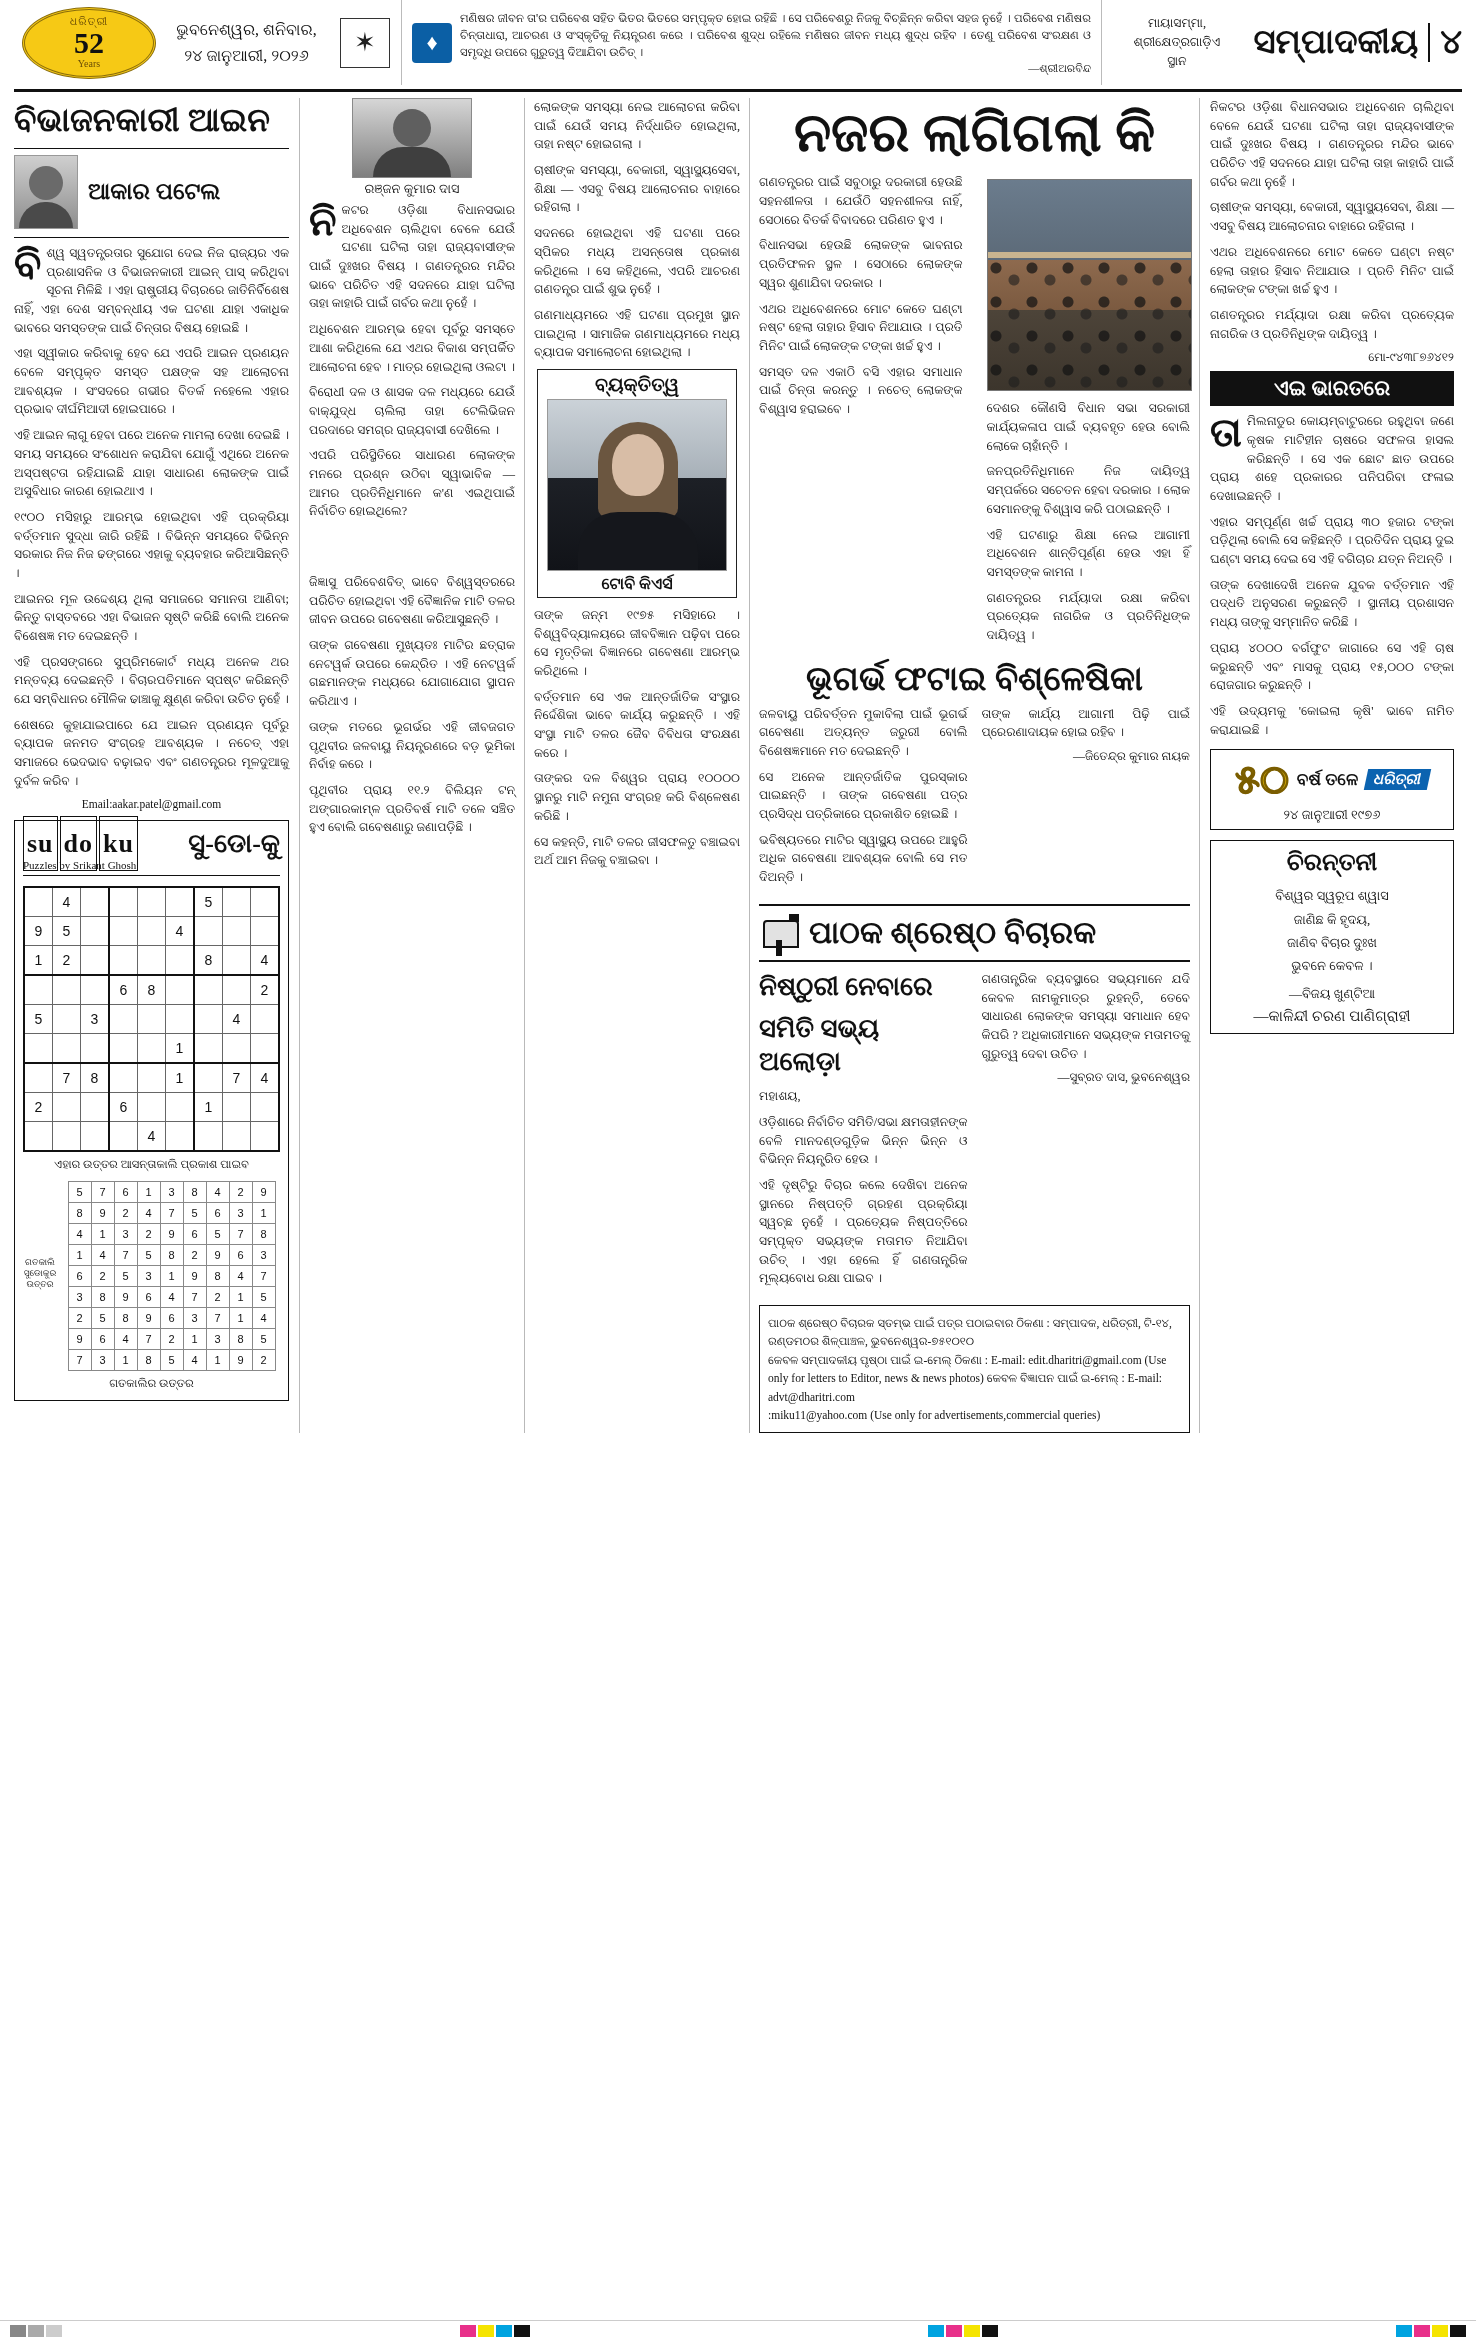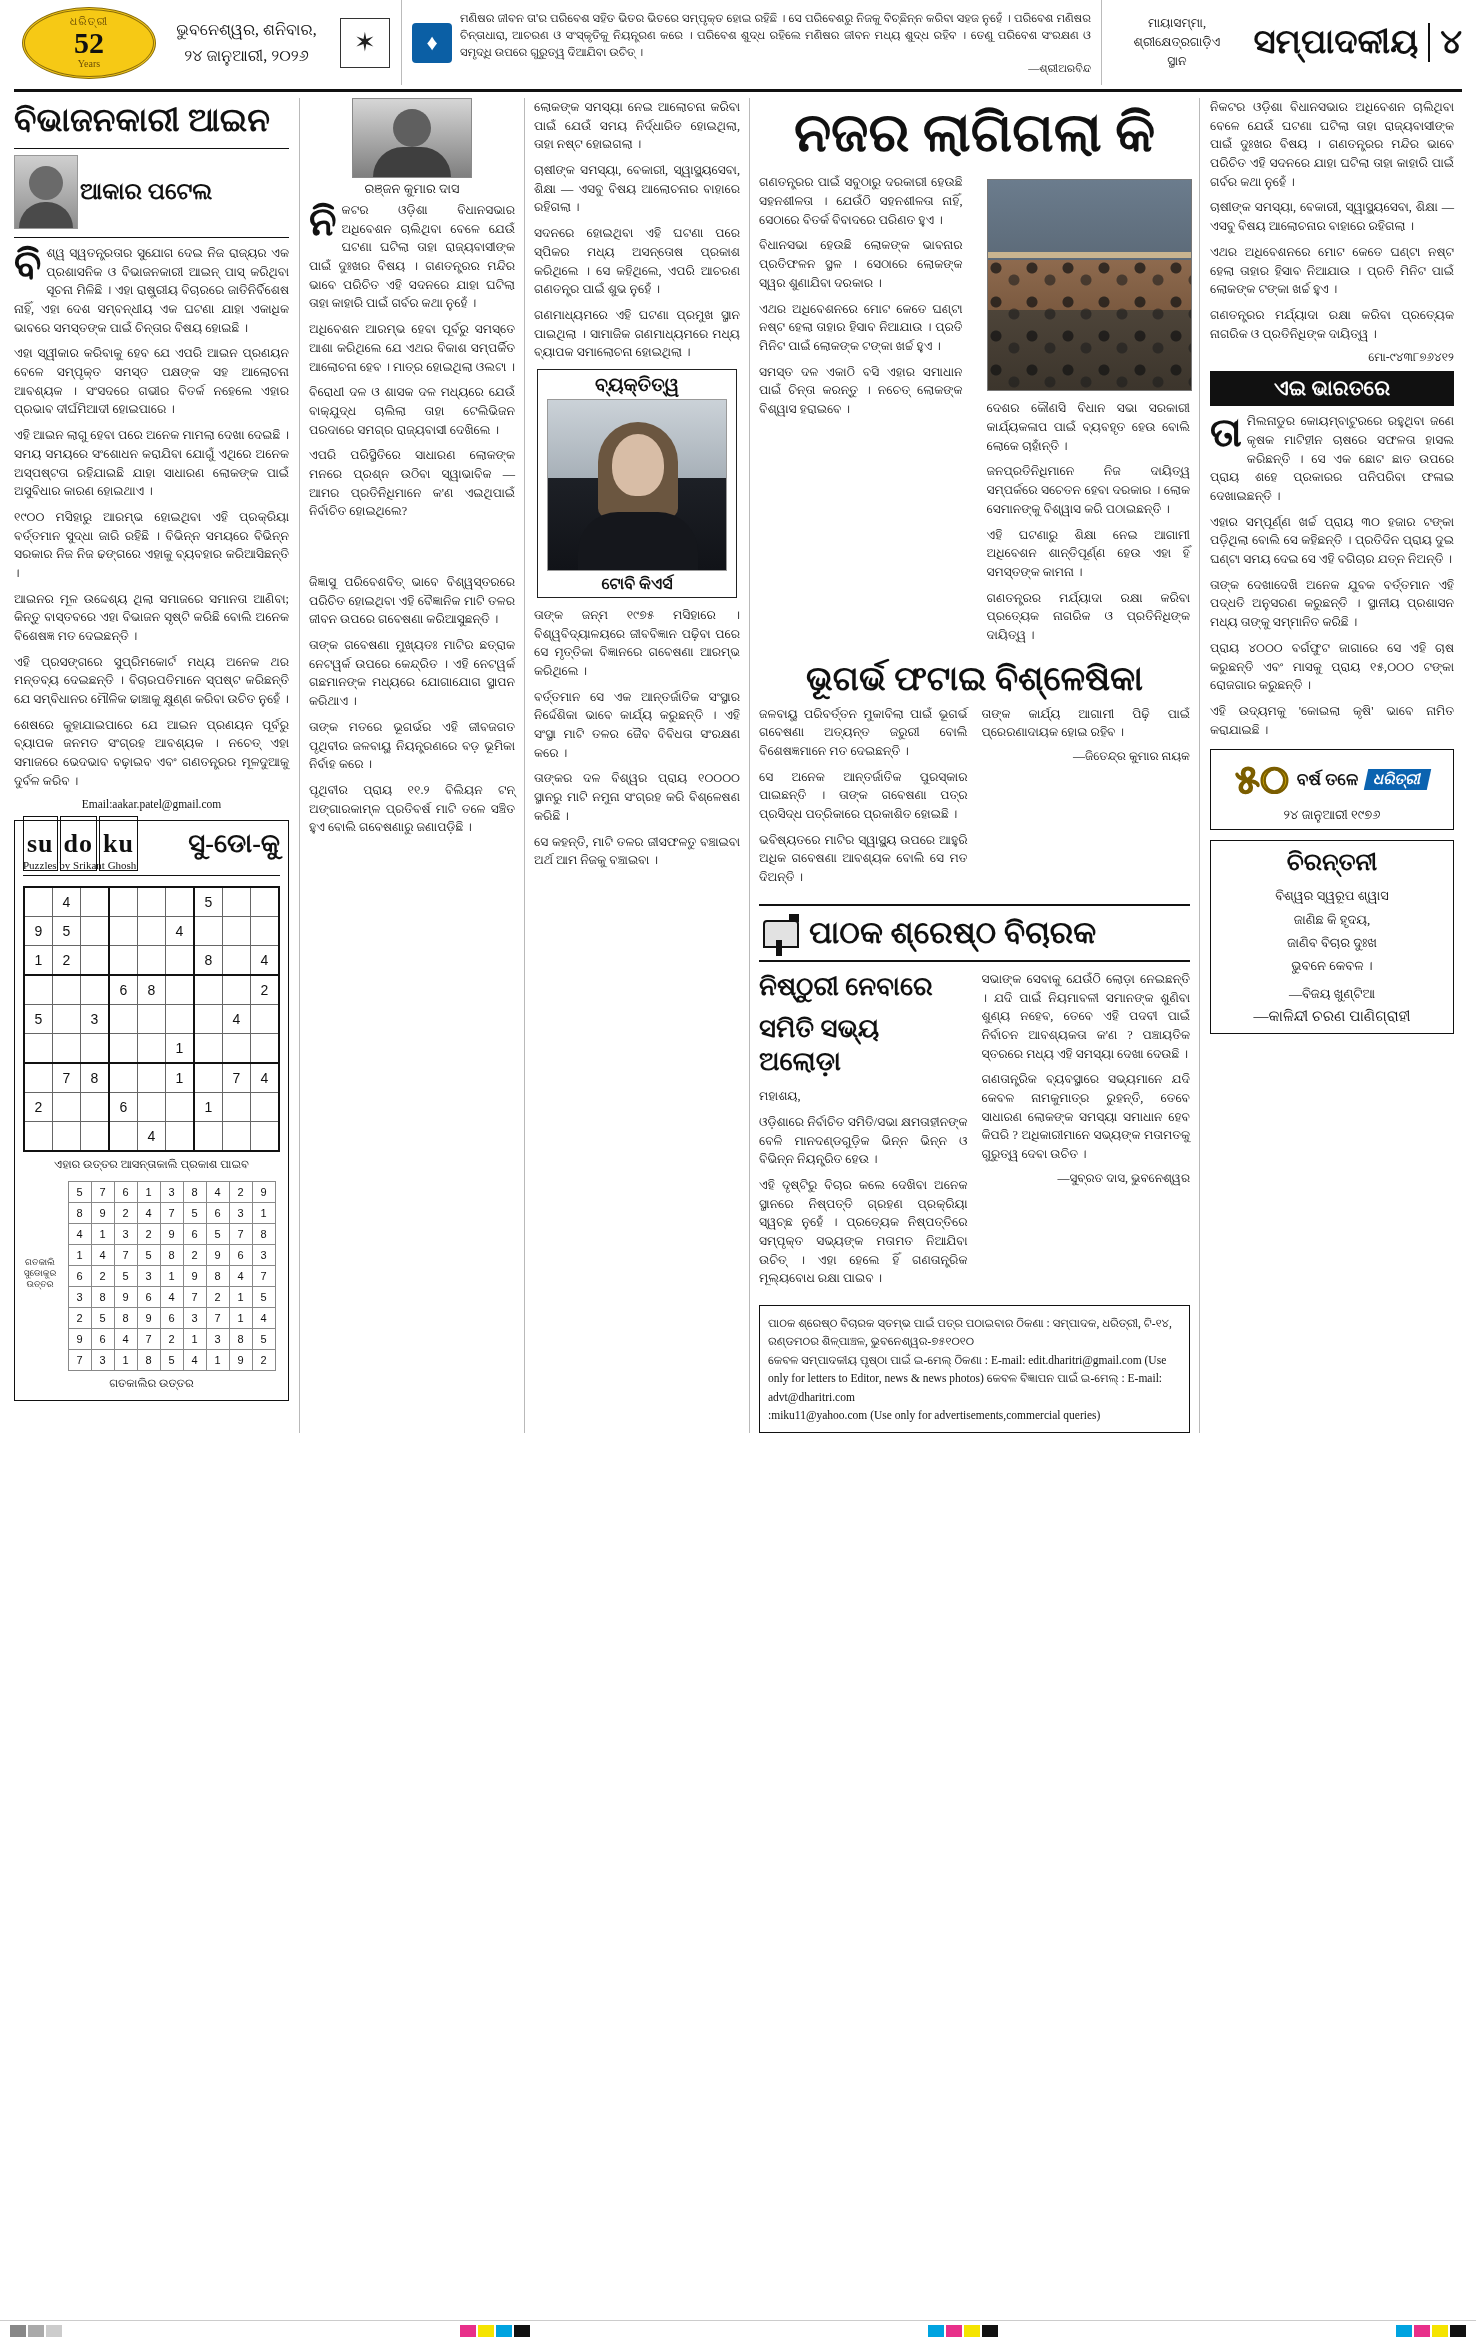--- a/index.html
+++ b/index.html
@@ -90,21 +90,21 @@
 
   h1.headline{
     font-size:33px;font-weight:bold;margin:4px 0 8px;line-height:1.15;
   }
   .big-head{
     font-size:54px;font-weight:bold;text-align:center;line-height:1.1;margin:6px 0 10px;
   }
   .rule{border-top:1px solid #111;margin:6px 0;}
 
   .byline{
-    display:flex;align-items:center;gap:2px;margin:6px 0 8px;
+    display:flex;align-items:center;gap:10px;margin:6px 0 8px;
   }
   .mugshot{
     width:62px;height:72px;background:linear-gradient(180deg,#cfcfcf,#8d8d8d);
     border:1px solid #999;position:relative;overflow:hidden;flex:0 0 auto;
   }
   .mugshot::after{
     content:"";position:absolute;left:14px;top:10px;width:34px;height:34px;border-radius:50%;
     background:#6a6a6a;
   }
   .mugshot::before{
@@ -647,21 +647,20 @@
 
       <div style="display:flex;gap:14px;">
         <div style="flex:1;">
           <div class="letter-head">ନିଷ୍ଠୁରୀ ନେବାରେ</div>
           <div class="letter-head">ସମିତି ସଭ୍ୟ ଅଲୋଡ଼ା</div>
           <p class="body">ମହାଶୟ,</p>
           <p class="body">ଓଡ଼ିଶାରେ ନିର୍ବାଚିତ ସମିତି/ସଭା କ୍ଷମତାହୀନଙ୍କ ବେଳି ମାନଦଣ୍ଡଗୁଡ଼ିକ ଭିନ୍ନ ଭିନ୍ନ ଓ ବିଭିନ୍ନ ନିୟନ୍ତ୍ରିତ ହେଉ ।</p>
           <p class="body">ଏହି ଦୃଷ୍ଟିରୁ ବିଚାର କଲେ ଦେଖିବା ଅନେକ ସ୍ଥାନରେ ନିଷ୍ପତ୍ତି ଗ୍ରହଣ ପ୍ରକ୍ରିୟା ସ୍ୱଚ୍ଛ ନୁହେଁ । ପ୍ରତ୍ୟେକ ନିଷ୍ପତ୍ତିରେ ସମ୍ପୃକ୍ତ ସଭ୍ୟଙ୍କ ମତାମତ ନିଆଯିବା ଉଚିତ୍ । ଏହା ହେଲେ ହିଁ ଗଣତାନ୍ତ୍ରିକ ମୂଲ୍ୟବୋଧ ରକ୍ଷା ପାଇବ ।</p>
         </div>
         <div style="flex:1;">
-          <p class="body">ସଭାଙ୍କ ସେବାକୁ ଯେଉଁଠି ଲୋଡ଼ା ନେଇଛନ୍ତି । ଯଦି ପାଇଁ ନିୟମାବଳୀ ସମାନଙ୍କ ଶୁଣିବା ଶୁଣ୍ୟ ନହେବ, ତେବେ ଏହି ପଦବୀ ପାଇଁ ନିର୍ବାଚନ ଆବଶ୍ୟକତା କ'ଣ ? ପଞ୍ଚାୟତିକ ସ୍ତରରେ ମଧ୍ୟ ଏହି ସମସ୍ୟା ଦେଖା ଦେଉଛି ।</p>
           <p class="body">ଗଣତାନ୍ତ୍ରିକ ବ୍ୟବସ୍ଥାରେ ସଭ୍ୟମାନେ ଯଦି କେବଳ ନାମକୁମାତ୍ର ରୁହନ୍ତି, ତେବେ ସାଧାରଣ ଲୋକଙ୍କ ସମସ୍ୟା ସମାଧାନ ହେବ କିପରି ? ଅଧିକାରୀମାନେ ସଭ୍ୟଙ୍କ ମତାମତକୁ ଗୁରୁତ୍ୱ ଦେବା ଉଚିତ ।</p>
           <div class="sign">—ସୁବ୍ରତ ଦାସ, ଭୁବନେଶ୍ୱର</div>
         </div>
       </div>
 
       <div class="footer-box">
         <div>ପାଠକ ଶ୍ରେଷ୍ଠ ବିଚାରକ ସ୍ତମ୍ଭ ପାଇଁ ପତ୍ର ପଠାଇବାର ଠିକଣା : ସମ୍ପାଦକ, ଧରିତ୍ରୀ, ଟି-୧୪, ରଣ୍ଡମଠର ଶିଳ୍ପାଞ୍ଚଳ, ଭୁବନେଶ୍ୱର-୭୫୧୦୧୦</div>
         <div>କେବଳ ସମ୍ପାଦକୀୟ ପୃଷ୍ଠା ପାଇଁ ଇ-ମେଲ୍ ଠିକଣା : E-mail: edit.dharitri@gmail.com (Use only for letters to Editor, news &amp; news photos) କେବଳ ବିଜ୍ଞାପନ ପାଇଁ ଇ-ମେଲ୍ : E-mail: advt@dharitri.com</div>
         <div>:miku11@yahoo.com (Use only for advertisements,commercial queries)</div>
       </div>

